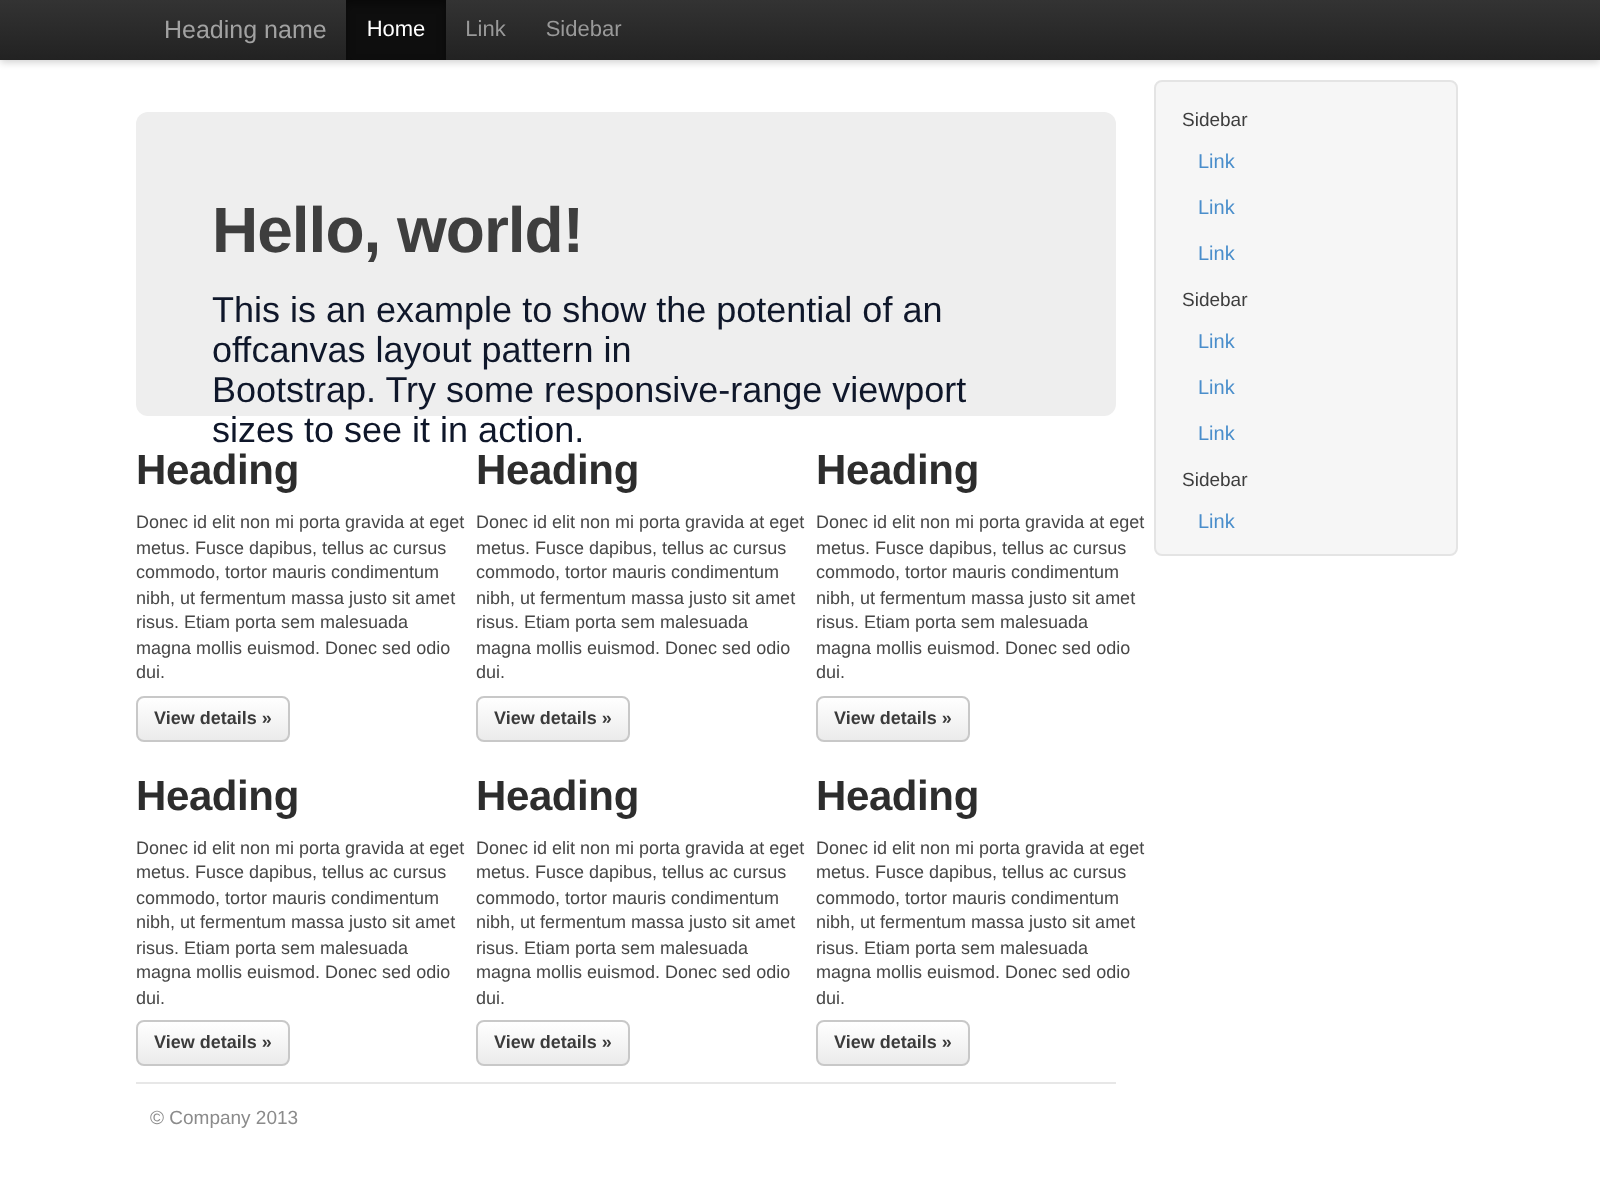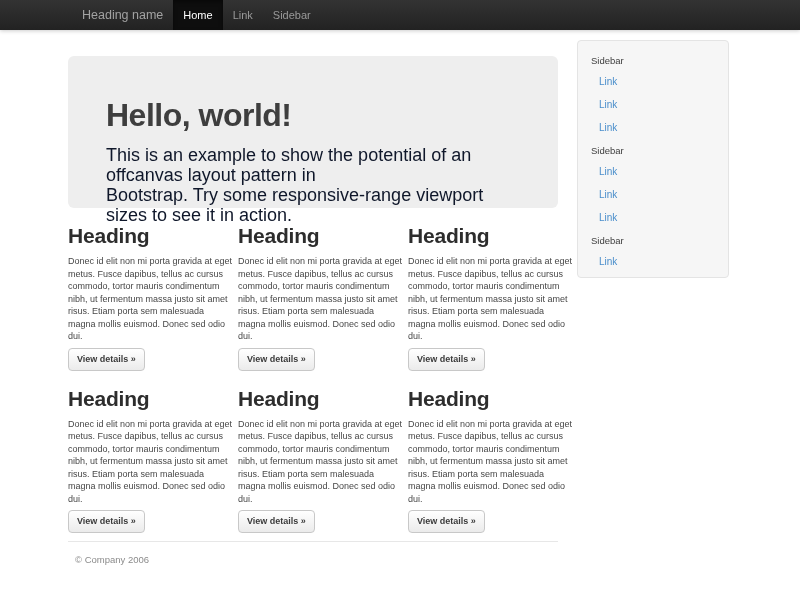--- a/index.html
+++ b/index.html
@@ -210,21 +210,21 @@
 metus. Fusce dapibus, tellus ac cursus
 commodo, tortor mauris condimentum
 nibh, ut fermentum massa justo sit amet
 risus. Etiam porta sem malesuada
 magna mollis euismod. Donec sed odio
 dui.</p><button class="btn">View details »</button></div>
         </div>
 
       <footer class="footer">
         <hr>
-        <p>© Company 2006</p>
+        <p>© Company 2013</p>
       </footer>
     </div>
 
     <aside class="sidebar" id="sidebar">
         <div class="sb-title">Sidebar</div>
         <a class="sb-link">Link</a>
         <a class="sb-link">Link</a>
         <a class="sb-link">Link</a>
         <div class="sb-title">Sidebar</div>
         <a class="sb-link">Link</a>

